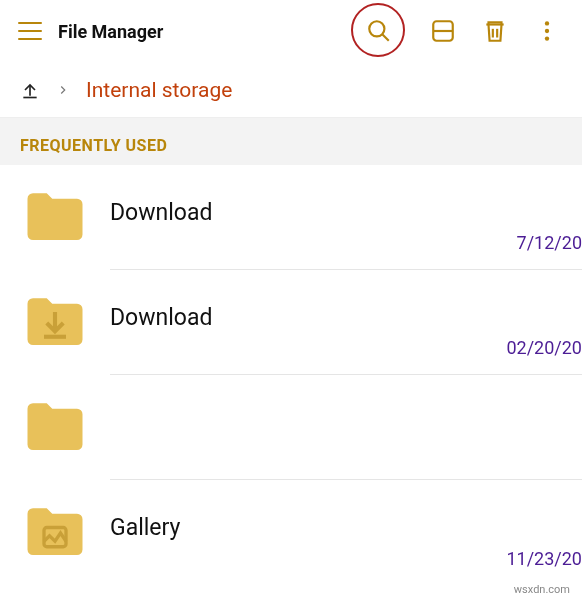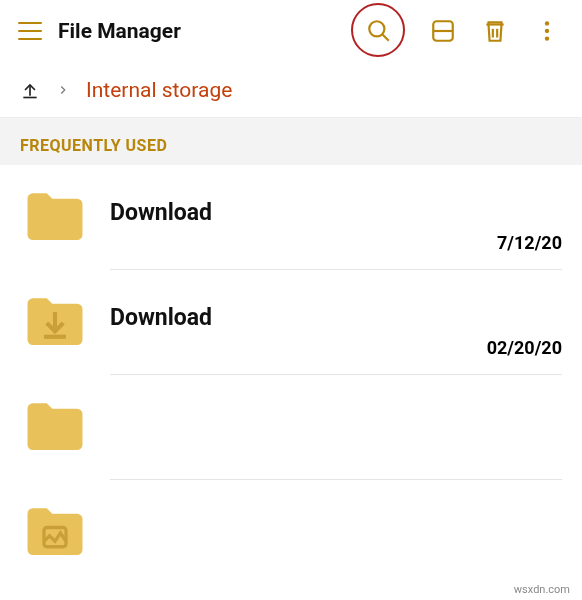--- a/index.html
+++ b/index.html
@@ -29,21 +29,21 @@
       cursor: pointer;
     }
     .hamburger span {
       display: block;
       width: 24px;
       height: 2px;
       background: #b8860b;
       border-radius: 1px;
     }
     .app-title {
-      font-size: 21px;
+      font-size: 18px;
       font-weight: 700;
       color: #111;
       margin-left: 8px;
       flex: 1;
     }
     .toolbar-icons {
       display: flex;
       align-items: center;
       gap: 22px;
       padding-right: 10px;
@@ -95,23 +95,21 @@
       font-size: 16px;
       font-weight: 700;
       letter-spacing: 0.5px;
     }
     .list {
       background: #fff;
     }
     .row {
       display: flex;
       height: 105px;
-      padding-right: 20px;
       cursor: pointer;
-      font-weight: bold;
     }
     .row-icon {
       width: 110px;
       display: flex;
       align-items: center;
       justify-content: center;
     }
     .row-body {
       flex: 1;
       height: 100%;
@@ -125,21 +123,21 @@
     .row-name {
       font-size: 23px;
       color: #111;
       margin-top: -10px;
     }
     .row-date {
       position: absolute;
       right: 0;
       bottom: 16px;
       font-size: 18px;
-      color: #000000;
+      color: #4c1d95;
     }
     .watermark {
       position: absolute;
       right: 12px;
       bottom: 4px;
       font-size: 11px;
       color: #888;
     }
     .section-hdr-color { color: #b8860b; }
   </style>
@@ -249,18 +247,20 @@
 
   <div class="row">
     <div class="row-icon">
       <svg width="66" height="56" viewBox="0 0 24 20">
         <path fill="#e8c15a" d="M2 3a2 2 0 0 1 2-2h5l2 2h9a2 2 0 0 1 2 2v11a2 2 0 0 1-2 2H4a2 2 0 0 1-2-2V3z"></path>
         <rect x="8" y="8" width="8" height="7" rx="1" fill="none" stroke="#c9a038" stroke-width="1.2"></rect>
         <path d="M8 13l2-2 2 2 2-3 2 3" fill="none" stroke="#c9a038" stroke-width="1.2"></path>
       </svg>
     </div>
     <div class="row-body">
+      <div class="row-name">Gallery</div>
+      <div class="row-date">11/23/20</div>
     </div>
   </div>
 
 </div>
 
 <div class="watermark">wsxdn.com</div>
 
 </body></html>

